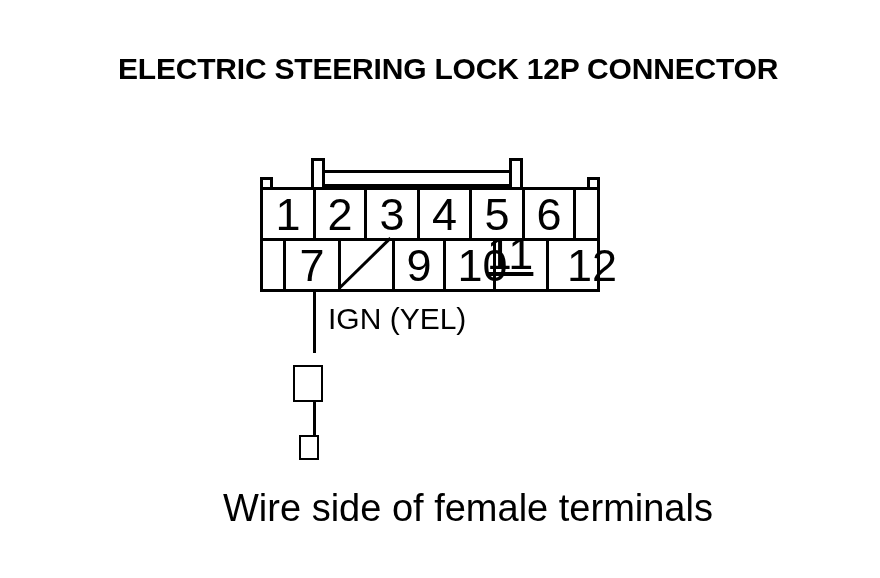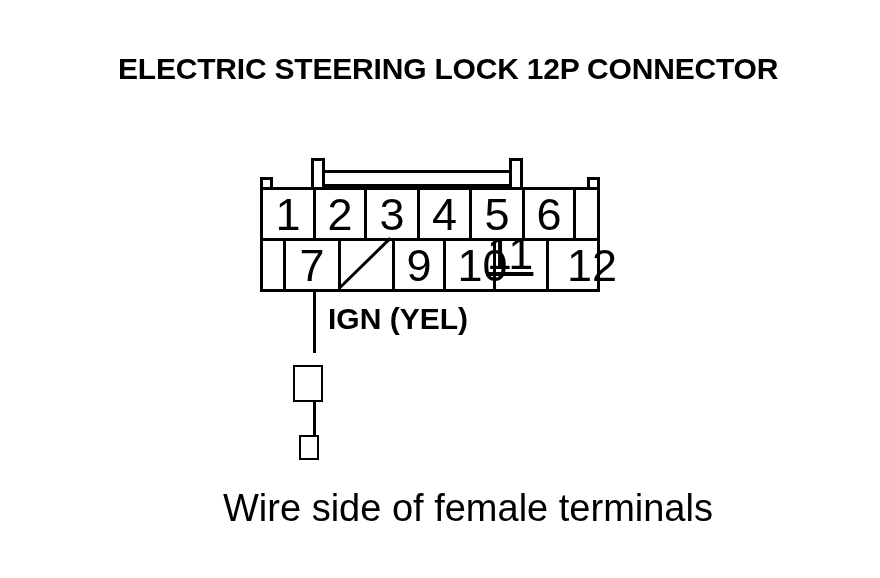--- a/index.html
+++ b/index.html
@@ -17,21 +17,21 @@
   .num{
     position:absolute;display:flex;align-items:center;justify-content:center;
     font-size:45px;line-height:1;color:#000;
   }
   .title{
     position:absolute;left:118px;top:54px;
     font-size:30px;line-height:30px;font-weight:bold;letter-spacing:-0.2px;white-space:nowrap;
   }
   .wire-label{
     position:absolute;left:328px;top:304px;
-    font-size:30px;line-height:30px;font-weight:bold;white-space:nowrap;
+    font-size:30px;line-height:30px;font-weight:normal;white-space:nowrap;
   }
   .caption{
     position:absolute;left:223px;top:493px;
     font-size:38px;line-height:30px;font-weight:normal;white-space:nowrap;
   }
   .diag{
     position:absolute;left:339px;top:287px;width:72px;height:3px;background:#000;
     transform-origin:0 50%;transform:rotate(-44.4deg);
   }
 </style>

